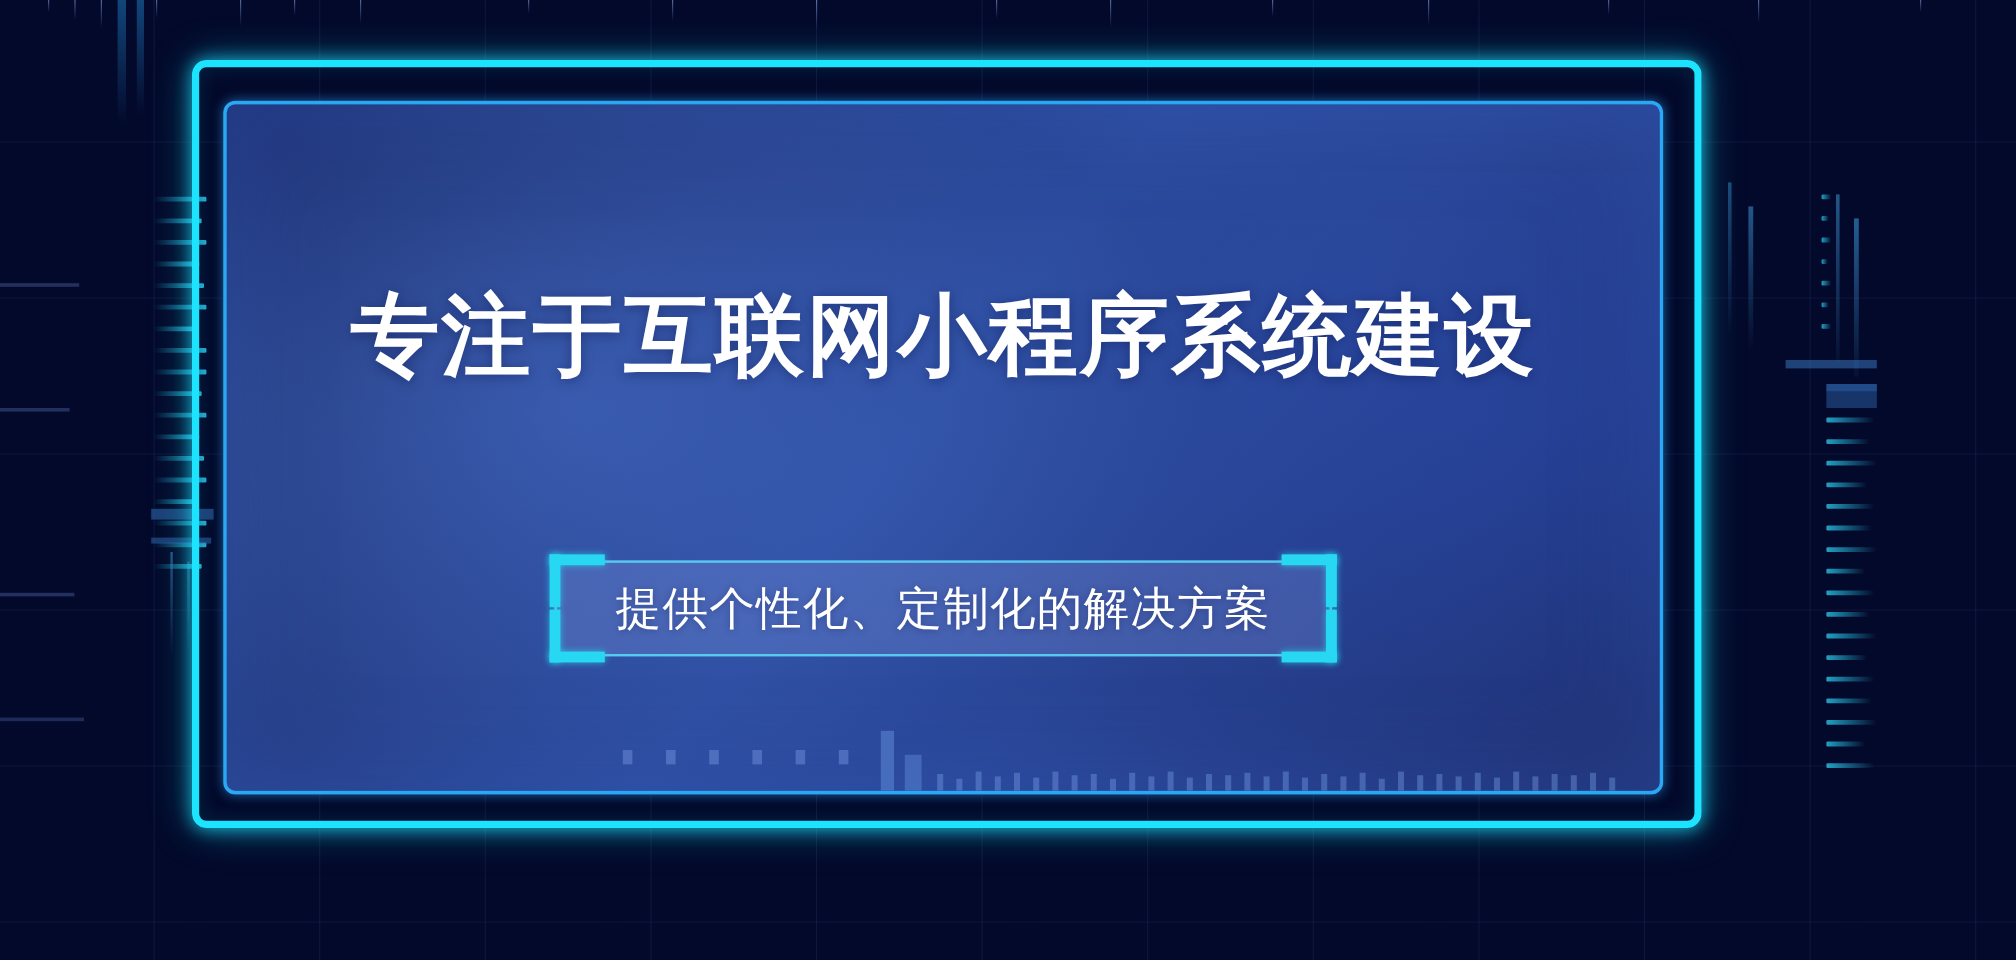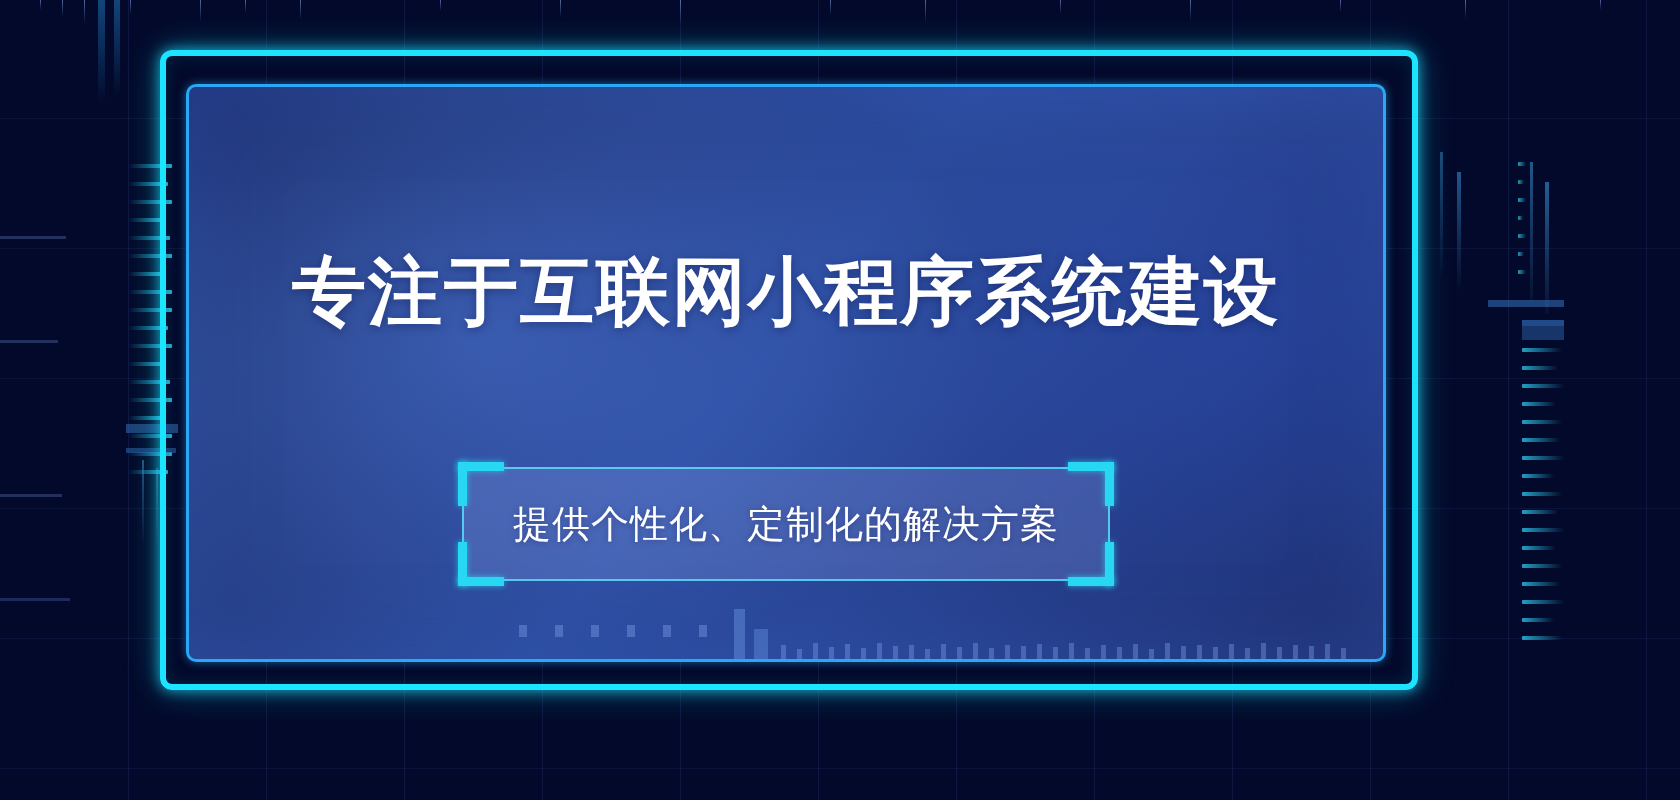--- a/index.html
+++ b/index.html
@@ -79,39 +79,39 @@
     pointer-events:none;
   }
   .panel-glow2 {
     position:absolute; right:-10%; top:10%; width:55%; height:90%;
     background:radial-gradient(ellipse at 60% 40%, rgba(40,80,190,0.30) 0%, rgba(40,80,190,0) 65%);
     pointer-events:none;
   }
 
   
   .headline {
-    position:absolute; left:0; right:0; top:164px;
+    position:absolute; left:0; right:0; top:152px;
     text-align:center;
     color:#ffffff;
     font-size:74px;
     font-weight:bold;
     letter-spacing:2px;
     line-height:1.1;
     white-space:nowrap;
     text-shadow:0 2px 10px rgba(0,10,60,0.35);
   }
 
   
   .sub-wrap {
     position:absolute; left:0; right:0; top:380px;
     display:flex; justify-content:center;
   }
   .sub-box {
     position:relative;
-    width:648px; height:114px;
+    width:648px; height:80px;
     background:rgba(132,156,226,0.28);
     display:flex; align-items:center; justify-content:center;
   }
   .sub-box .edge {
     position:absolute; background:rgba(90,220,250,0.85);
   }
   .sub-box .edge.top    { left:14px; right:14px; top:0;    height:2px; }
   .sub-box .edge.bottom { left:14px; right:14px; bottom:0; height:2px; }
   .sub-box .edge.left   { top:14px; bottom:14px; left:0;   width:2px; }
   .sub-box .edge.right  { top:14px; bottom:14px; right:0;  width:2px; }

